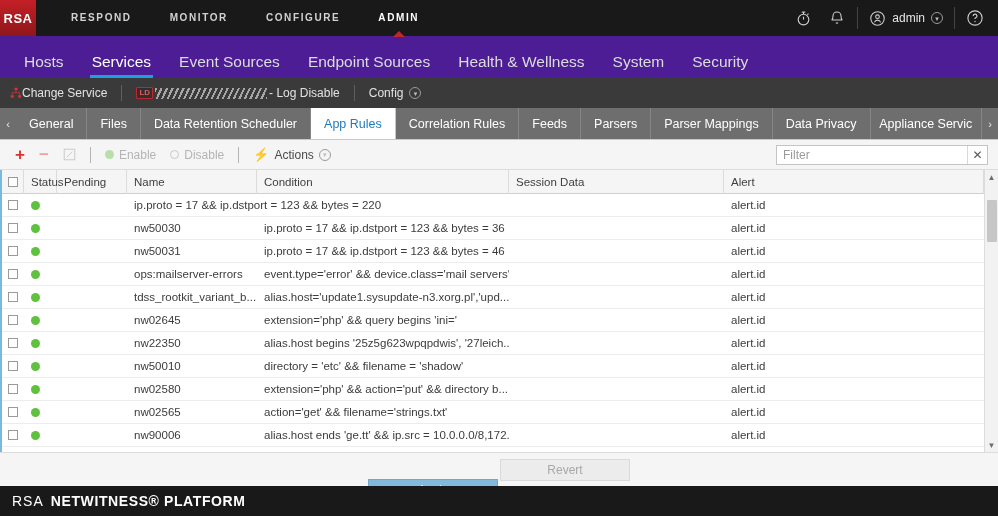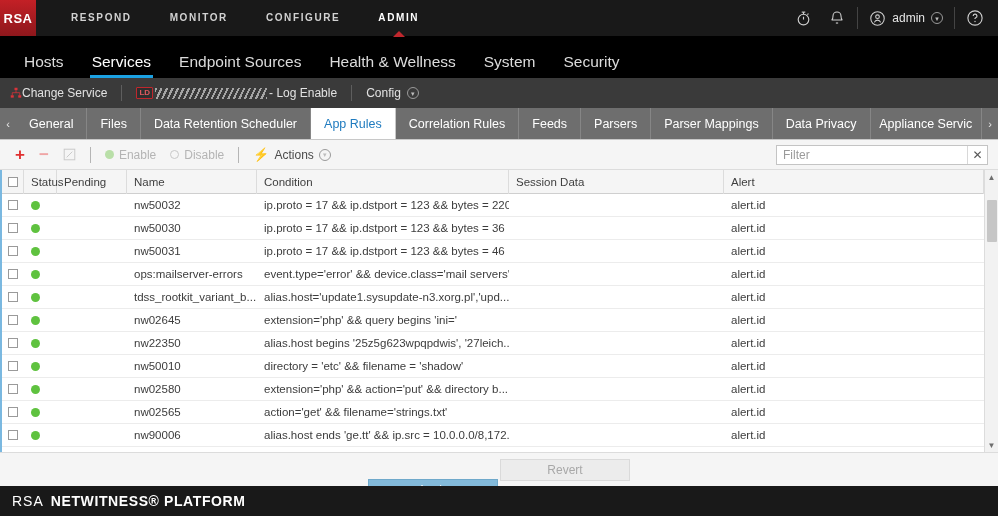--- a/index.html
+++ b/index.html
@@ -33,21 +33,21 @@
     border-left:6px solid transparent; border-right:6px solid transparent;
     border-bottom:6px solid #c0272d;
   }
   .topnav-right { margin-left:auto; display:flex; align-items:center; height:36px; padding-right:6px; }
   .tn-icon { width:34px; height:36px; display:flex; align-items:center; justify-content:center; cursor:pointer; }
   .tn-sep { width:1px; height:22px; background:#444; margin:0 3px; }
   .tn-user { display:flex; align-items:center; gap:6px; padding:0 8px; cursor:pointer; color:#e6e6e6; font-size:12px; }
 
   
   .subnav {
-    height:42px; background:#000000; display:flex; align-items:flex-end;
+    height:42px; background:#4c1d95; display:flex; align-items:flex-end;
     flex:0 0 42px; padding-left:10px;
   }
   .subnav-item {
     font-size:15.5px; color:#dcdcdc; padding:0 14px 9px 14px; cursor:pointer;
     position:relative; line-height:1;
   }
   .subnav-item.active { color:#ffffff; }
   .subnav-item.active::after {
     content:""; position:absolute; left:12px; right:12px; bottom:0; height:3px; background:#1ba1e2;
   }
@@ -217,41 +217,42 @@
           <path d="M9.6 9.3a2.5 2.5 0 1 1 3.3 2.4c-.7.3-1 .9-1 1.7" stroke-width="1.6"></path>
           <circle cx="12" cy="16.6" r=".9" fill="#cfcfcf" stroke="none"></circle>
         </svg>
       </div>
     </div>
   </div>
 
   <div class="subnav">
     <div class="subnav-item">Hosts</div>
     <div class="subnav-item active">Services</div>
+    <div class="subnav-item">Event Sources</div>
     <div class="subnav-item">Endpoint Sources</div>
     <div class="subnav-item">Health &amp; Wellness</div>
     <div class="subnav-item">System</div>
     <div class="subnav-item">Security</div>
   </div>
 
   <div class="crumbbar">
     <div class="crumb-link">
       <svg width="12" height="12" viewBox="0 0 16 16">
         <rect x="6" y="1" width="4" height="3.2" fill="#d9333a"></rect>
         <rect x="1" y="11" width="4" height="3.2" fill="#d9333a"></rect>
         <rect x="11" y="11" width="4" height="3.2" fill="#d9333a"></rect>
         <path d="M8 4.2v3.4M3 11v-3.4h10V11" stroke="#d9333a" stroke-width="1" fill="none"></path>
       </svg>
       <span>Change Service</span>
     </div>
     <div class="crumb-div"></div>
     <div class="crumb-link">
       <span class="ld-badge">LD</span>
       <span class="redacted"></span>
-      <span>- Log Enable</span>
+      <span>- Log Disable</span>
     </div>
     <div class="crumb-div"></div>
     <div class="crumb-config">
       <span>Config</span>
       <span class="chev-circle">▾</span>
     </div>
   </div>
 
   <div class="tabstrip">
     <div class="tab-arrow">‹</div>
@@ -319,21 +320,20 @@
       </div>
       <div class="grows" id="grid-rows">
           <div class="grow">
             <div class="c-chk">
               <span class="chk"></span>
             </div>
             <div class="c-stat">
               <span class="status-dot"></span>
             </div>
             <div class="c-pend"></div>
-            <div class="c-name">nw50032</div>
             <div class="c-cond">ip.proto = 17 &amp;&amp; ip.dstport = 123 &amp;&amp; bytes = 220</div>
             <div class="c-sess"></div>
             <div class="c-alrt">alert.id</div>
           </div>
           <div class="grow">
             <div class="c-chk">
               <span class="chk"></span>
             </div>
             <div class="c-stat">
               <span class="status-dot"></span>

